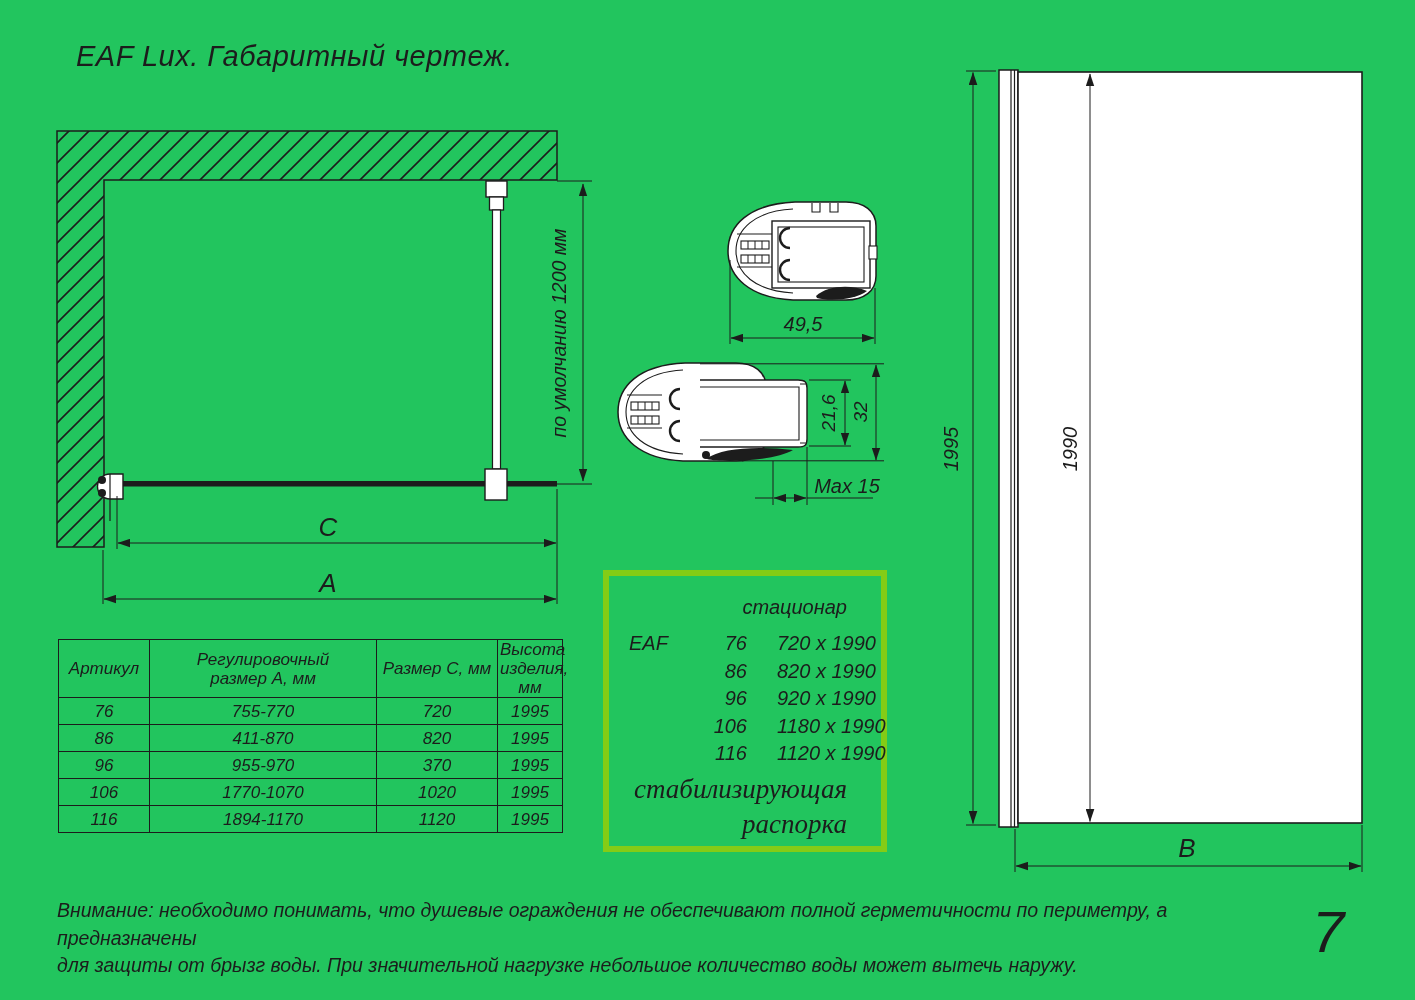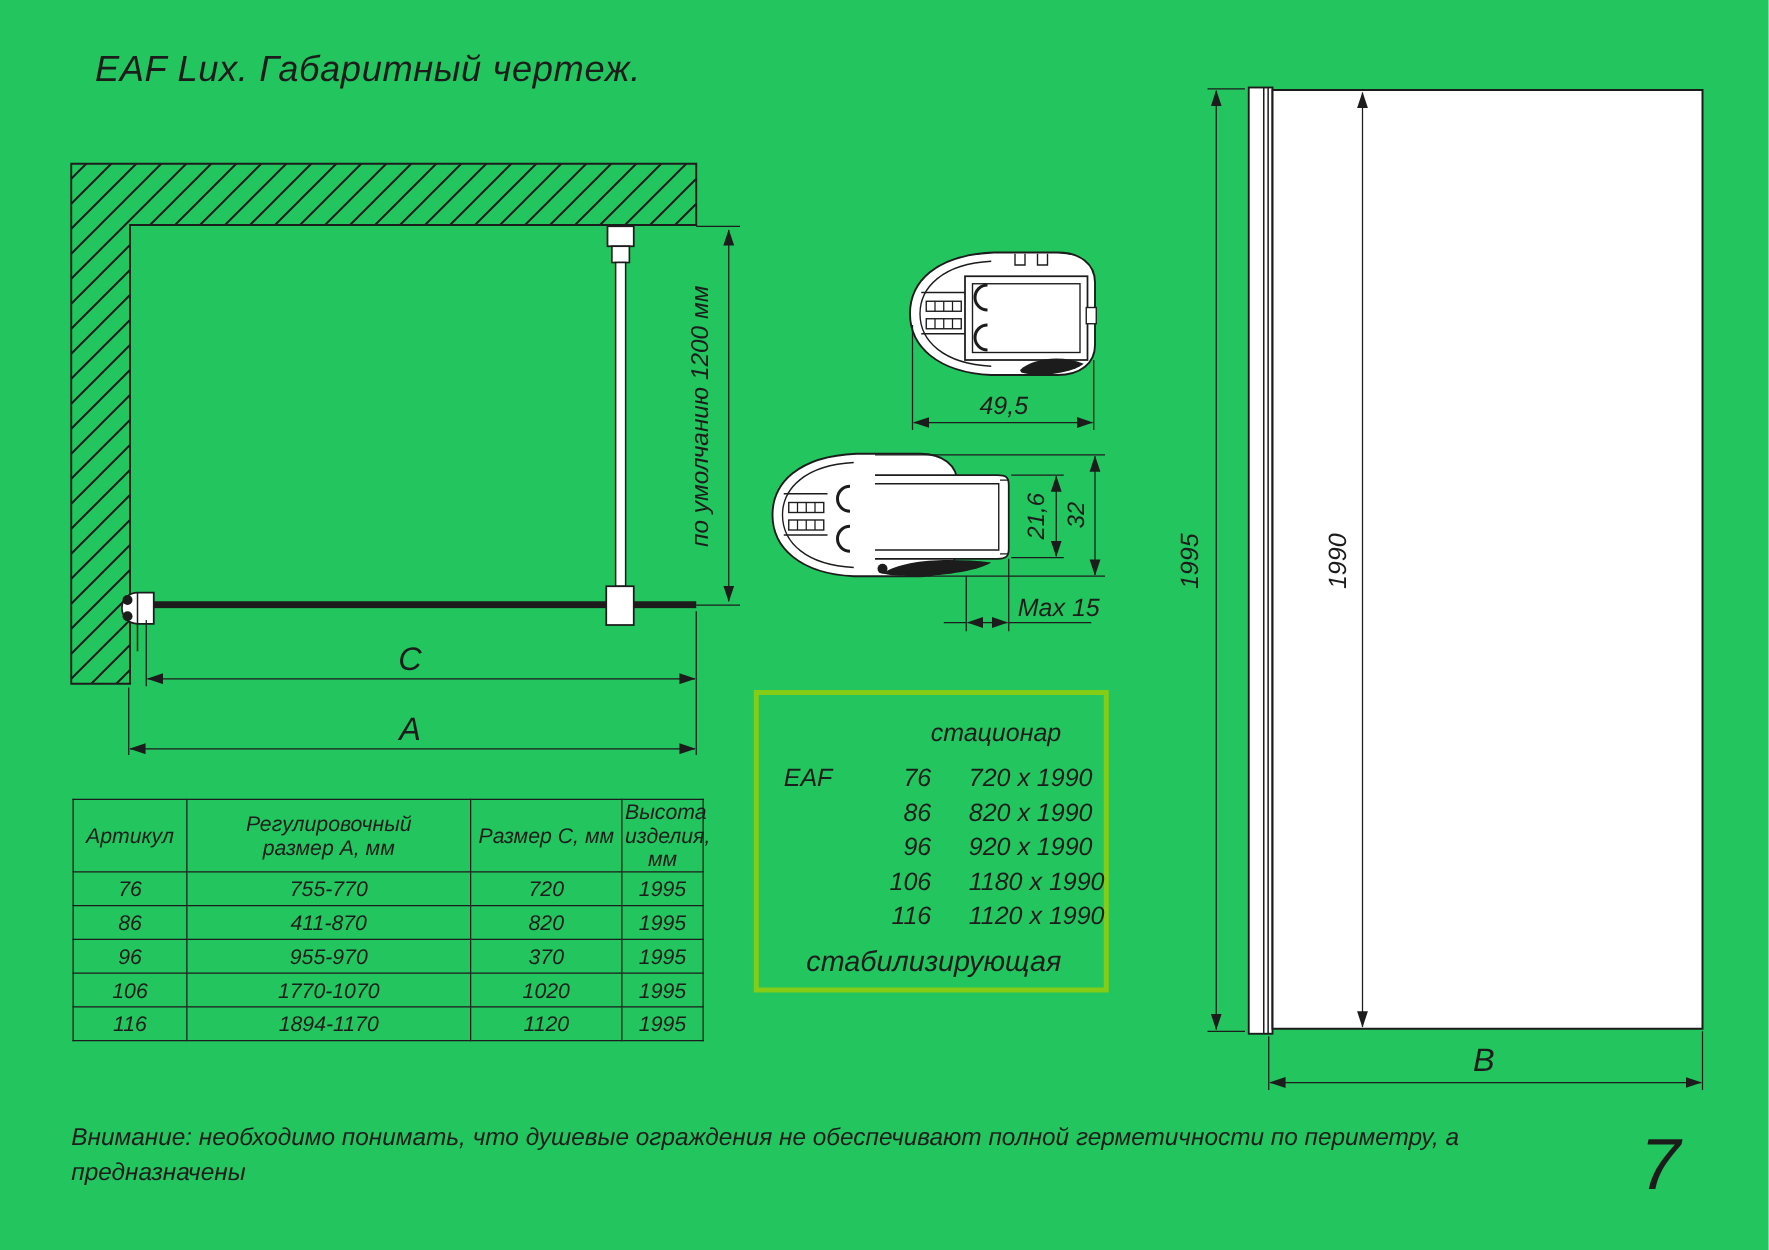--- a/index.html
+++ b/index.html
@@ -10,27 +10,27 @@
   svg{position:absolute;overflow:visible;}
   svg text{font-family:"Liberation Sans",sans-serif;font-style:italic;fill:#1c1c1c;}
   
   table.sizes{position:absolute;left:58px;top:639px;width:504px;height:189px;
       border-collapse:collapse;table-layout:fixed;font-size:17px;font-style:italic;}
   table.sizes th,table.sizes td{border:1.7px solid #1c1c1c;text-align:center;vertical-align:middle;
       padding:0 2px;line-height:1.12;font-weight:normal;white-space:pre-line;}
   table.sizes thead tr{height:54px;}
   table.sizes tbody tr{height:27px;}
   
-  .spec-box{left:603px;top:552px;width:284px;height:242px;border:4px solid #84cc16;box-sizing:border-box;}
+  .spec-box{left:603px;top:570px;width:284px;height:282px;border:6px solid #84cc16;box-sizing:border-box;}
   .spec-header{position:absolute;top:20px;right:34px;font-size:20px;}
   .spec-grid{position:absolute;top:54px;left:20px;right:10px;display:grid;
       grid-template-columns:60px 58px 1fr;grid-auto-rows:27.5px;align-items:center;font-size:20px;}
   .spec-grid .m{text-align:right;}
   .spec-grid .s{padding-left:30px;white-space:nowrap;}
-  .spec-footer{position:absolute;top:196px;right:34px;text-align:right;font-size:23px;line-height:35px;}
+  .spec-footer{position:absolute;top:196px;right:34px;text-align:right;font-size:27px;line-height:35px;font-family:Liberation Serif, serif;}
   
   .note{left:57px;top:897px;width:1245px;font-size:19.5px;line-height:27.5px;}
   .note .u{}
   .pagenum{left:1312px;top:898px;font-size:58px;}
 </style>
 </head>
 <body>
 
 <div class="page">
 
@@ -244,22 +244,24 @@
       <span class="s">920 x 1990</span>
       <span></span>
       <span class="m">106</span>
       <span class="s">1180 x 1990</span>
       <span></span>
       <span class="m">116</span>
       <span class="s">1120 x 1990</span>
     </div>
     <div class="spec-footer">
       <div>стабилизирующая</div>
+      <div>распорка</div>
     </div>
   </div>
 
   <div class="abs note">
     <span class="u">Внимание:</span><span> необходимо понимать, что душевые ограждения не обеспечивают полной герметичности по периметру, а предназначены</span><br>
+    <span>для защиты от брызг воды. При значительной нагрузке небольшое количество воды может вытечь наружу.</span>
   </div>
 
   <div class="abs pagenum">7</div>
 
 </div>
 
 </body></html>

